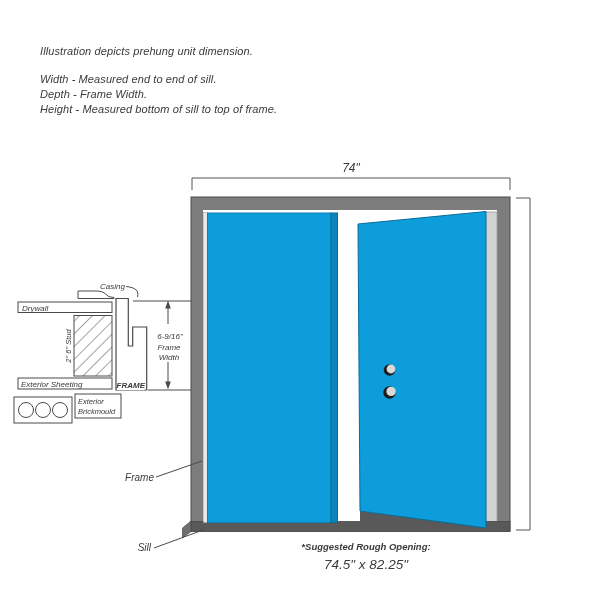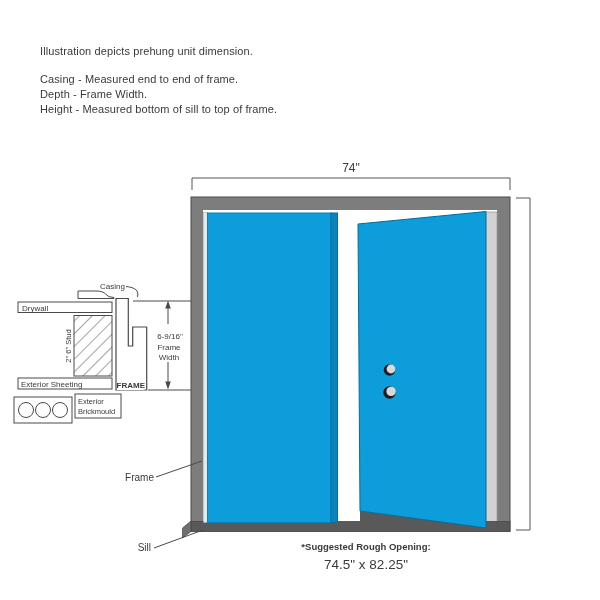--- a/index.html
+++ b/index.html
@@ -1,21 +1,21 @@
 <!DOCTYPE html>
 <html><head>
 <meta charset="utf-8">
 <style>
   html,body{margin:0;padding:0;}
   body{
     width:600px;height:600px;background:#ffffff;
     font-family:"Liberation Sans","DejaVu Sans",sans-serif;
     color:#3e3e3e;
   }
-  .canvas{position:relative;width:540px;height:600px;background:#fff;overflow:hidden;}
+  .canvas{position:relative;width:540px;height:600px;background:#fff;overflow:hidden;font-style:italic;}
   .intro{
     position:absolute;left:40px;top:44px;
     font-size:11px;line-height:15px;color:#3a3a3a;
     letter-spacing:0.1px;
   }
   .intro .gap{height:13px;}
   svg text{
     font-family:"Liberation Sans","DejaVu Sans",sans-serif;
     fill:#3a3a3a;
   }
@@ -27,21 +27,21 @@
   .ro-value{font-size:13.5px;}
 </style>
 </head>
 <body>
 
 <div class="canvas">
 
   <div class="intro">
     <div>Illustration depicts prehung unit dimension.</div>
     <div class="gap"></div>
-    <div>Casing - Measured end to end of frame.</div>
+    <div>Width - Measured end to end of sill.</div>
     <div>Depth - Frame Width.</div>
     <div>Height - Measured bottom of sill to top of frame.</div>
   </div>
 
   <svg width="600" height="600" viewBox="0 0 600 600" style="position:absolute;left:0;top:0;">
     <defs>
       <pattern id="hatch" patternUnits="userSpaceOnUse" width="9" height="9" patternTransform="rotate(45)">
         <line x1="0" y1="0" x2="0" y2="9" stroke="#4a4a4a" stroke-width="1"></line>
       </pattern>
     </defs>

